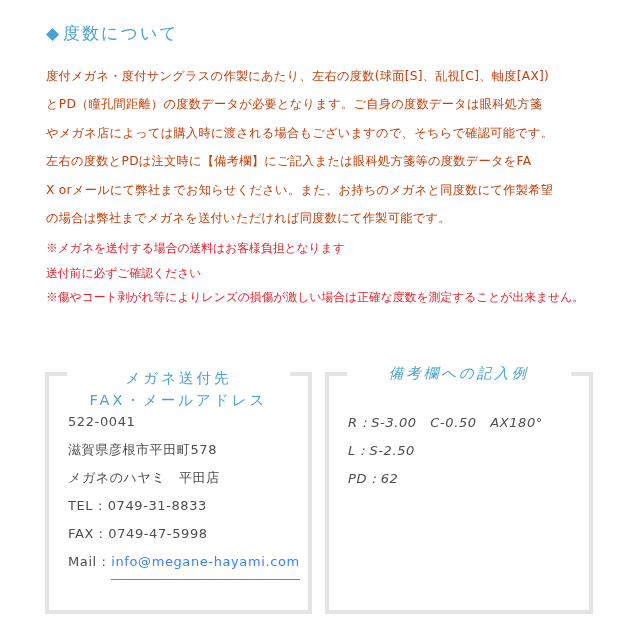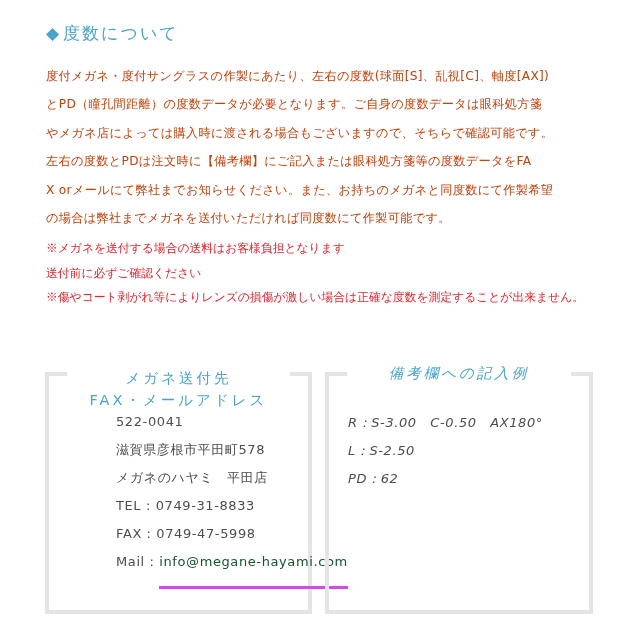--- a/index.html
+++ b/index.html
@@ -14,21 +14,21 @@
   .notes { position:absolute; left:46px; top:237px; width:580px; font-size:11.8px;
            line-height:24.5px; color:#e8212b;font-family:Liberation Mono, monospace; }
   .notes div { white-space:nowrap; }
   .box { position:absolute; top:372px; height:238px; border:4px solid #e2e4e6; border-top:none;
          box-sizing:content-box; }
   .box .top-l, .box .top-r { position:absolute; top:0; height:4px; background:#e2e4e6; }
   .box-title { position:absolute; top:-18px; left:0; right:0; text-align:center;
                color:#4aa3cf; font-size:14.5px; letter-spacing:3px; line-height:22px; }
   .box-content { position:absolute; font-size:13px; color:#4d4d4d; letter-spacing:0.6px; }
   .box-content div { height:28px; line-height:28px; white-space:nowrap; }
-  .mail-link { color:#14532d; border-bottom:3px solid #d946ef; padding-bottom:17px; text-decoration:none; }
+  .mail-link { color:#3b82f6; border-bottom:1px solid #d946ef; padding-bottom:10px; text-decoration:none; }
 </style>
 </head>
 <body>
 
 <div class="title">
   <span class="diamond">◆</span><span>度数について</span>
 </div>
 
 <div class="body-text">
   <div>度付メガネ・度付サングラスの作製にあたり、左右の度数(球面[S]、乱視[C]、軸度[AX])</div>
@@ -45,21 +45,21 @@
   <div>※傷やコート剥がれ等によりレンズの損傷が激しい場合は正確な度数を測定することが出来ません。</div>
 </div>
 
 <div class="box" style="left:45px; width:259px;">
   <div class="top-l" style="left:-4px; width:22px;"></div>
   <div class="top-r" style="right:-4px; width:22px;"></div>
   <div class="box-title" style="top:-21px;margin-top:16px;">
     <div>メガネ送付先</div>
     <div>FAX・メールアドレス</div>
   </div>
-  <div class="box-content" style="left:19px; top:36px;margin-left:48px;">
+  <div class="box-content" style="left:19px; top:36px;">
     <div>522-0041</div>
     <div>滋賀県彦根市平田町578</div>
     <div>メガネのハヤミ　平田店</div>
     <div><span>TEL : </span><span>0749-31-8833</span></div>
     <div><span>FAX : </span><span>0749-47-5998</span></div>
     <div><span>Mail : </span><a class="mail-link">info@megane-hayami.com</a></div>
   </div>
 </div>
 
 <div class="box" style="left:325px; width:260px;font-style:italic;">

